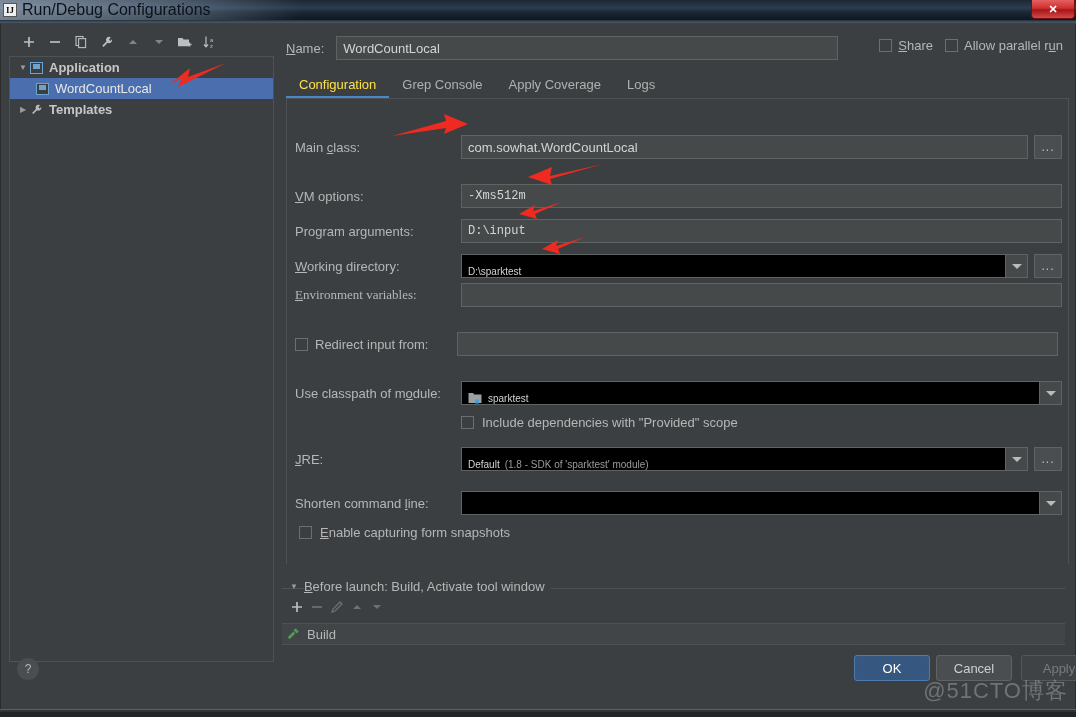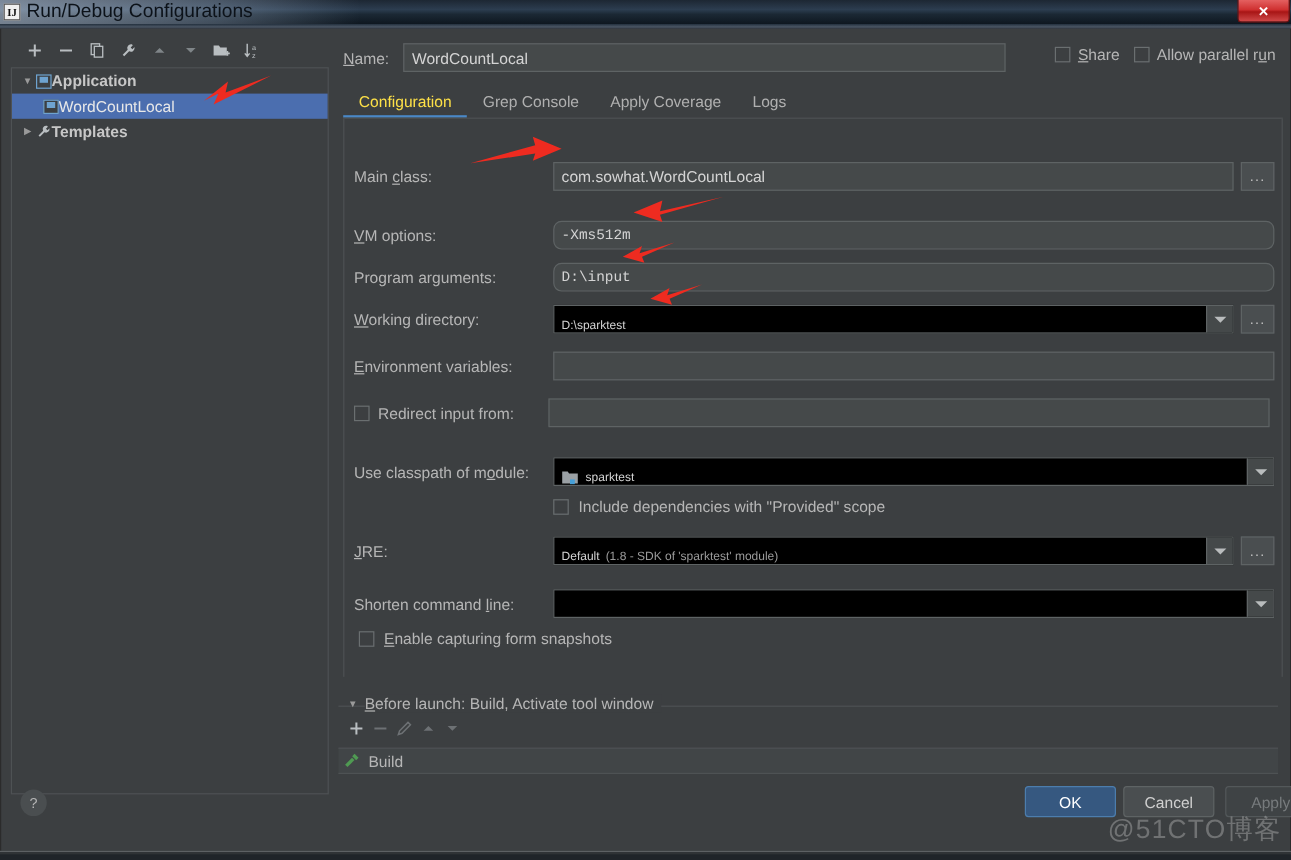--- a/index.html
+++ b/index.html
@@ -97,21 +97,21 @@
     display: flex; align-items: center;
     height: 21px; padding-left: 6px;
     font-size: 13px; color: #bbbbbb;
     white-space: nowrap;
   }
   .tree-row.selected { background: #4b6eaf; color: #e8e8e8; }
   .tri {
     width: 14px; display: inline-flex; align-items: center; justify-content: center;
     color: #9a9a9a; font-size: 8px;
   }
-  .tree-label { margin-left: 0; }
+  .tree-label { margin-left: 6px; }
   .tree-label.bold { font-weight: bold; color: #c7c7c7; }
   .indent-1 { padding-left: 26px; }
 
   .app-icon {
     width: 13px; height: 12px;
     border: 1.6px solid #6ea3d0;
     background: #3c3f41;
     position: relative;
     display: inline-block;
     flex: 0 0 auto;
@@ -140,21 +140,21 @@
 
   .textfield {
     background: #45494a;
     border: 1px solid #5e6364;
     height: 24px;
     display: flex; align-items: center;
     padding: 0 6px;
     font-size: 13px; color: #d4d4d4;
     position: relative;
   }
-  .textfield.mono { font-family: "Liberation Mono", monospace; font-size: 12px; border-radius: 7px; }
+  .textfield.mono { font-family: "Liberation Mono", monospace; font-size: 12px; }
 
   .name-field { width: 502px; margin-left: 12px; }
 
   .share-box {
     position: absolute; right: 6px; top: 10px;
     display: flex; align-items: center; gap: 12px;
   }
   .cbx {
     width: 13px; height: 13px;
     border: 1px solid #6a6f70;
@@ -445,21 +445,21 @@
           <span class="lbl" style="width:166px;"><span class="u">W</span>orking directory:</span>
           <div class="combo" style="width:567px;">
             <span>D:\sparktest</span>
             <span class="arrowbox">
               <span class="caret-dn"></span>
             </span>
           </div>
           <div class="btn-sq" style="margin-left:6px;">...</div>
         </div>
 
-        <div class="frow" style="left:8px; top:194px;">
+        <div class="frow" style="left:8px; top:184px;font-family:Liberation Serif, serif;">
           <span class="lbl" style="width:166px;"><span class="u">E</span>nvironment variables:</span>
           <div class="textfield" style="width:601px;"></div>
         </div>
 
         <div class="frow" style="left:8px; top:233px;">
           <span class="cbx" style="margin-right:7px;"></span>
           <span class="lbl" style="width:142px;">Redirect input from:</span>
           <div class="textfield" style="width:601px;"></div>
         </div>
 

